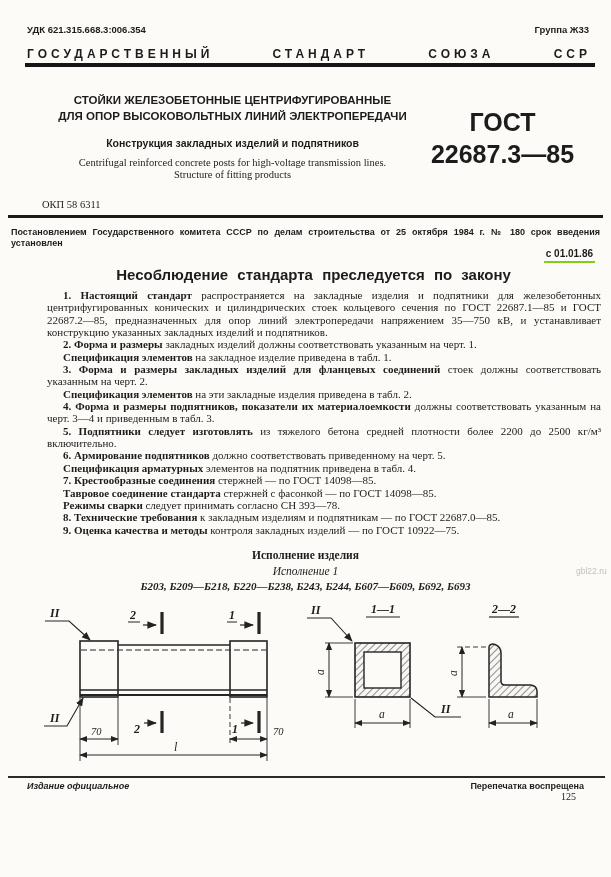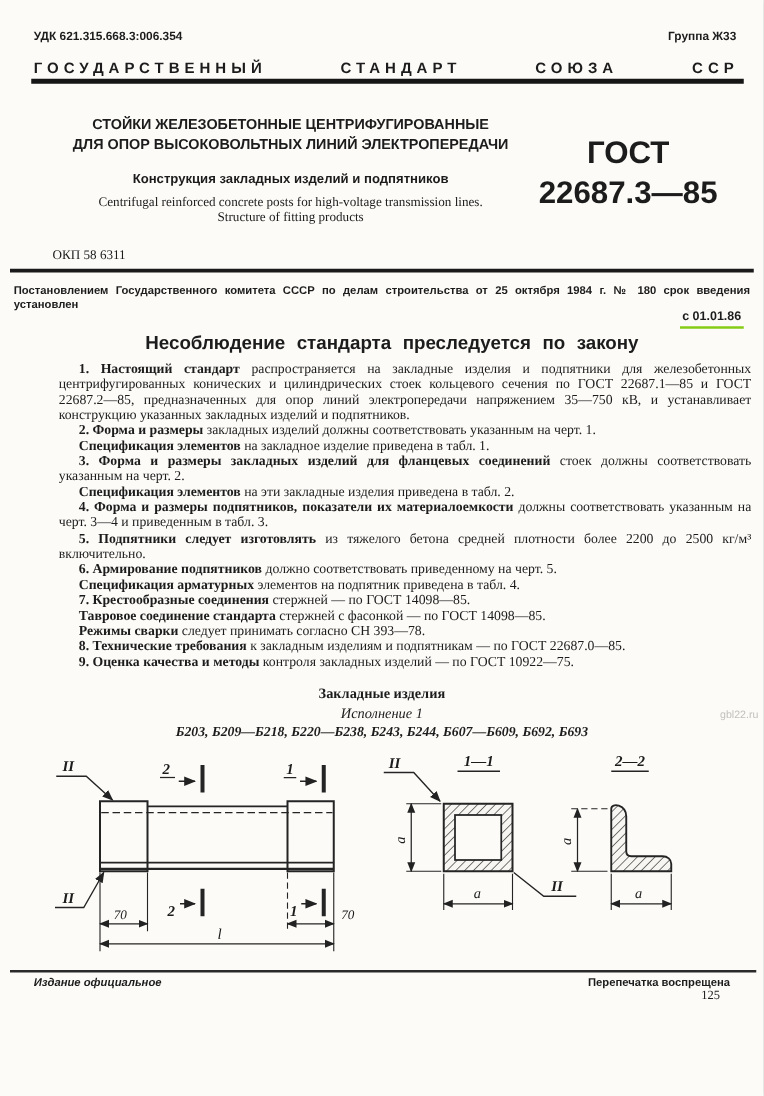--- a/index.html
+++ b/index.html
@@ -90,21 +90,21 @@
     <p class="para"><span class="b">6. Армирование подпятников </span><span>должно соответствовать приведенному на черт. 5.</span></p>
     <p class="para"><span class="b">Спецификация арматурных </span><span>элементов на подпятник приведена в табл. 4.</span></p>
     <p class="para"><span class="b">7. Крестообразные соединения </span><span>стержней — по ГОСТ 14098—85.</span></p>
     <p class="para"><span class="b">Тавровое соединение стандарта </span><span>стержней с фасонкой — по ГОСТ 14098—85.</span></p>
     <p class="para"><span class="b">Режимы сварки </span><span>следует принимать согласно СН 393—78.</span></p>
     <p class="para"><span class="b">8. Технические требования </span><span>к закладным изделиям и подпятникам — по ГОСТ 22687.0—85.</span></p>
     <p class="para"><span class="b">9. Оценка качества и методы </span><span>контроля закладных изделий — по ГОСТ 10922—75.</span></p>
   </div>
 
   <div class="abs sec-head">
-    <div class="sec-h1">Закладные изделия</div>
+    <div class="sec-h1">Исполнение изделия</div>
     <div class="sec-h2">Исполнение 1</div>
     <div class="sec-h3">Б203, Б209—Б218, Б220—Б238, Б243, Б244, Б607—Б609, Б692, Б693</div>
   </div>
 
   <div class="abs drawings">
 
     <svg width="277" height="172" viewBox="0 0 277 172" style="position:absolute;left:0;top:0;">
       <defs>
         <marker id="m1" viewBox="0 0 10 10" refX="9" refY="5" markerWidth="8" markerHeight="8" orient="auto-start-reverse">
           <path d="M0,1 L10,5 L0,9 z" fill="#222"></path>

